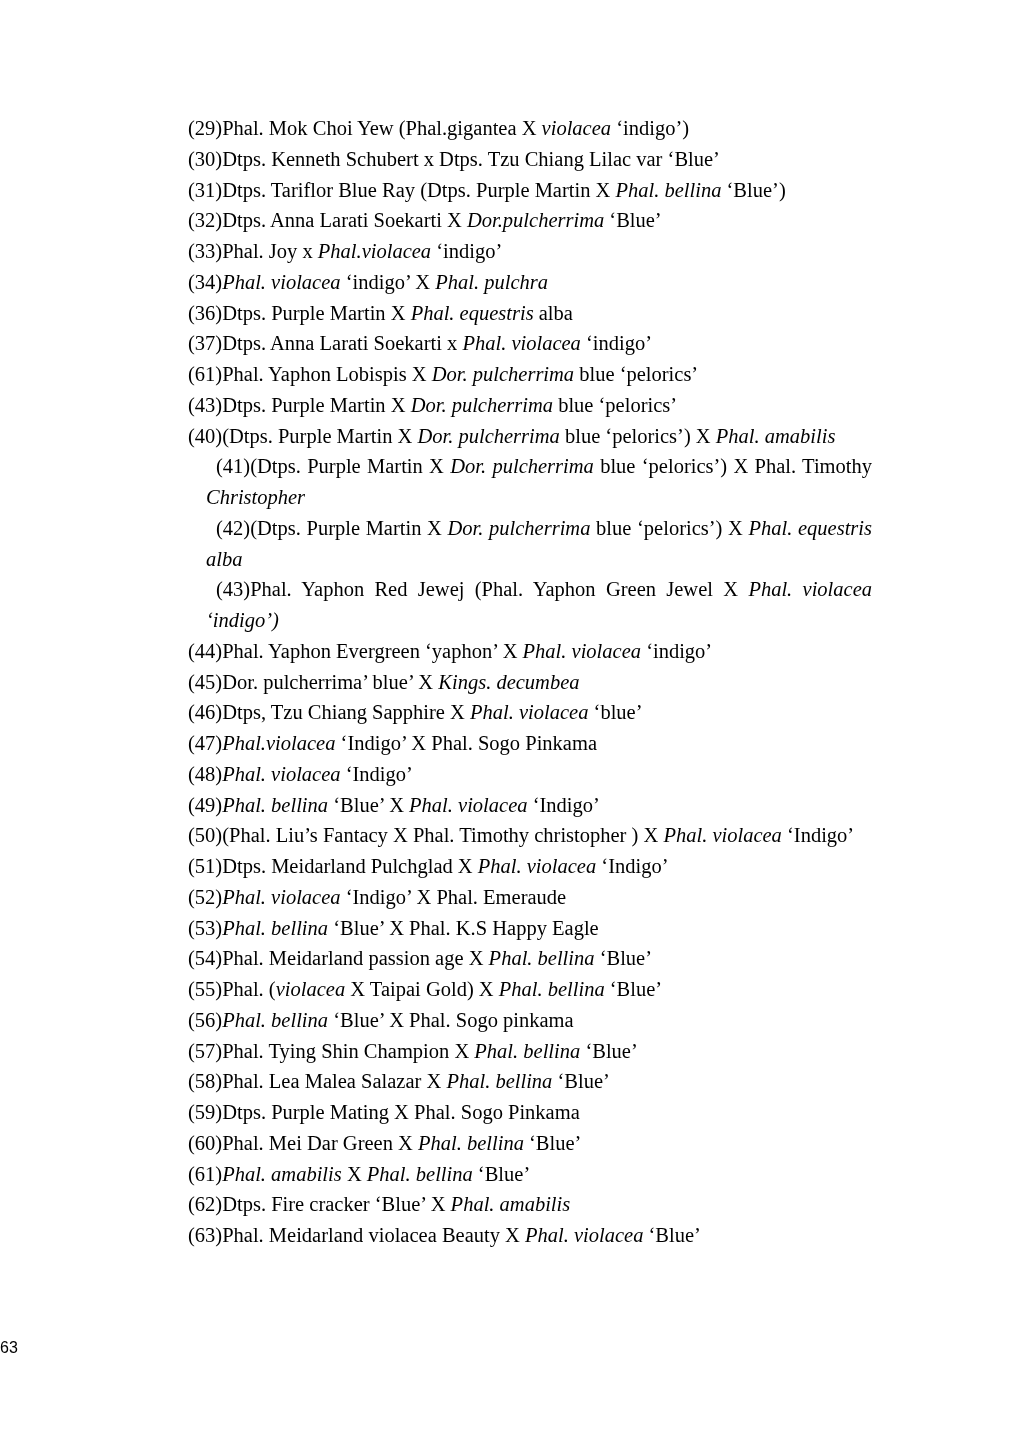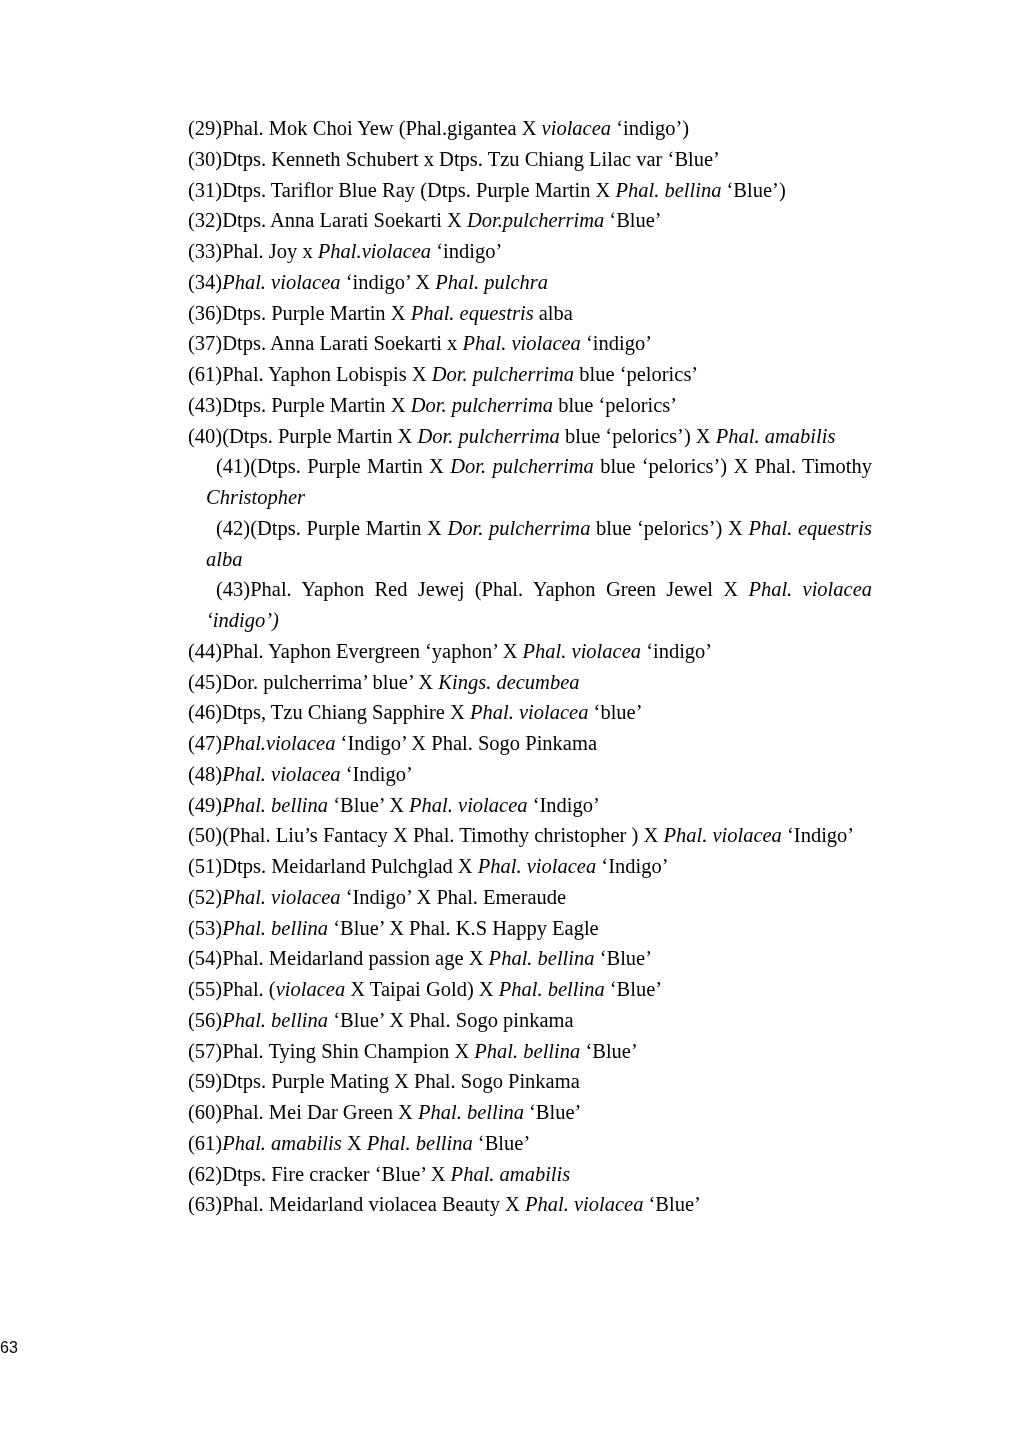--- a/index.html
+++ b/index.html
@@ -83,20 +83,21 @@
       <div class="line"><span>(48)</span><span class="it">Phal. violacea</span><span> ‘Indigo’</span></div>
       <div class="line"><span>(49)</span><span class="it">Phal. bellina</span><span> ‘Blue’ X </span><span class="it">Phal. violacea</span><span> ‘Indigo’</span></div>
       <div class="line"><span>(50)</span><span>(Phal. Liu’s Fantacy X Phal. Timothy christopher ) X </span><span class="it">Phal. violacea</span><span> ‘Indigo’</span></div>
       <div class="line"><span>(51)</span><span>Dtps. Meidarland Pulchglad X </span><span class="it">Phal. violacea</span><span> ‘Indigo’</span></div>
       <div class="line"><span>(52)</span><span class="it">Phal. violacea</span><span> ‘Indigo’ X Phal. Emeraude</span></div>
       <div class="line"><span>(53)</span><span class="it">Phal. bellina</span><span> ‘Blue’ X Phal. K.S Happy Eagle</span></div>
       <div class="line"><span>(54)</span><span>Phal. Meidarland passion age X </span><span class="it">Phal. bellina</span><span> ‘Blue’</span></div>
       <div class="line"><span>(55)</span><span>Phal. (</span><span class="it">violacea</span><span> X Taipai Gold) X </span><span class="it">Phal. bellina</span><span> ‘Blue’</span></div>
       <div class="line"><span>(56)</span><span class="it">Phal. bellina</span><span> ‘Blue’ X Phal. Sogo pinkama</span></div>
       <div class="line"><span>(57)</span><span>Phal. Tying Shin Champion X </span><span class="it">Phal. bellina</span><span> ‘Blue’</span></div>
+      <div class="line"><span>(58)</span><span>Phal. Lea Malea Salazar X </span><span class="it">Phal. bellina</span><span> ‘Blue’</span></div>
       <div class="line"><span>(59)</span><span>Dtps. Purple Mating X Phal. Sogo Pinkama</span></div>
       <div class="line"><span>(60)</span><span>Phal. Mei Dar Green X </span><span class="it">Phal. bellina</span><span> ‘Blue’</span></div>
       <div class="line"><span>(61)</span><span class="it">Phal. amabilis</span><span> X </span><span class="it">Phal. bellina</span><span> ‘Blue’</span></div>
       <div class="line"><span>(62)</span><span>Dtps. Fire cracker ‘Blue’ X </span><span class="it">Phal. amabilis</span></div>
       <div class="line"><span>(63)</span><span>Phal. Meidarland violacea Beauty X </span><span class="it">Phal. violacea</span><span> ‘Blue’</span></div>
     </div>
   <div class="pagenum-wrap">
     <span class="pagenum">63</span>
   </div>
 </div>

